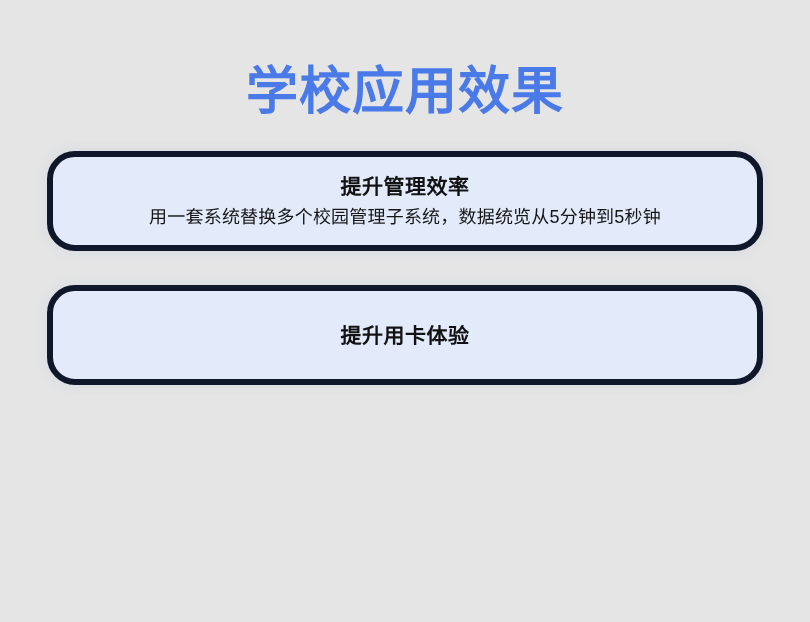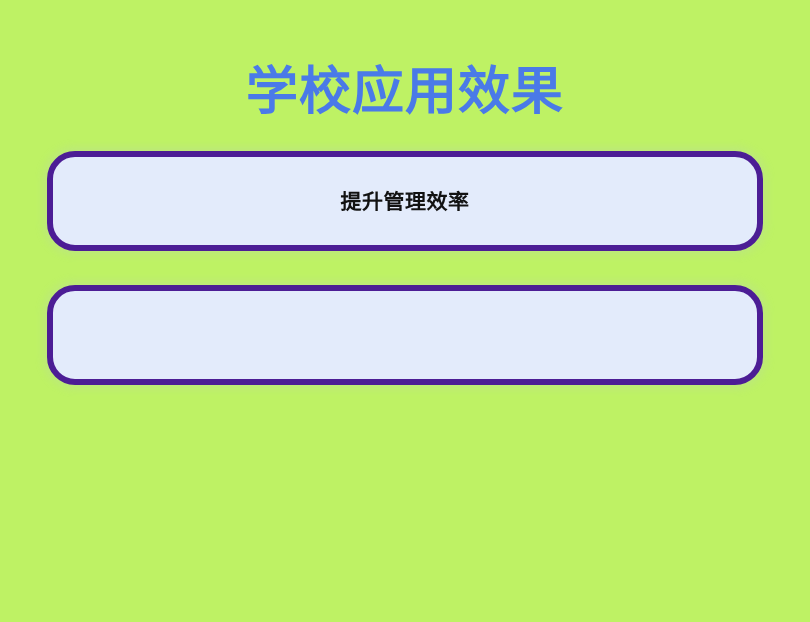--- a/index.html
+++ b/index.html
@@ -12,21 +12,21 @@
     height: 622px;
     background: #ffffff;
     font-family: "Liberation Sans", "DejaVu Sans", sans-serif;
     overflow: hidden;
   }
 
   .page {
     position: relative;
     width: 810px;
     height: 622px;
-    background: #bef264;
+    background: #e5e5e5;
     box-sizing: border-box;
   }
 
   
   .page-title {
     position: absolute;
     left: 0;
     top: 62px;
     width: 810px;
     text-align: center;
@@ -47,21 +47,21 @@
   }
 
   .card {
     position: relative;
     box-sizing: border-box;
     width: 716px;
     height: 100px;
     margin-bottom: 34px;
     border-radius: 28px;
     background: #e3ebfb;
-    border: 6px solid #4c1d95;
+    border: 6px solid #0f172a;
     box-shadow: 0 0 10px 3px rgba(180, 195, 225, 0.22);
     display: flex;
     flex-direction: column;
     align-items: center;
     justify-content: center;
     padding: 0 16px;
   }
 
   .card:last-child {
     margin-bottom: 0;
@@ -92,20 +92,22 @@
 <body>
 
 <div class="page">
 
   <div class="page-title">学校应用效果</div>
 
   <div class="cards">
 
     <div class="card">
       <div class="card-heading">提升管理效率</div>
+      <div class="card-body">用一套系统替换多个校园管理子系统，数据统览从5分钟到5秒钟</div>
     </div>
 
     <div class="card">
+      <div class="card-heading">提升用卡体验</div>
     </div>
 
 
   </div>
 </div>
 
 </body></html>

